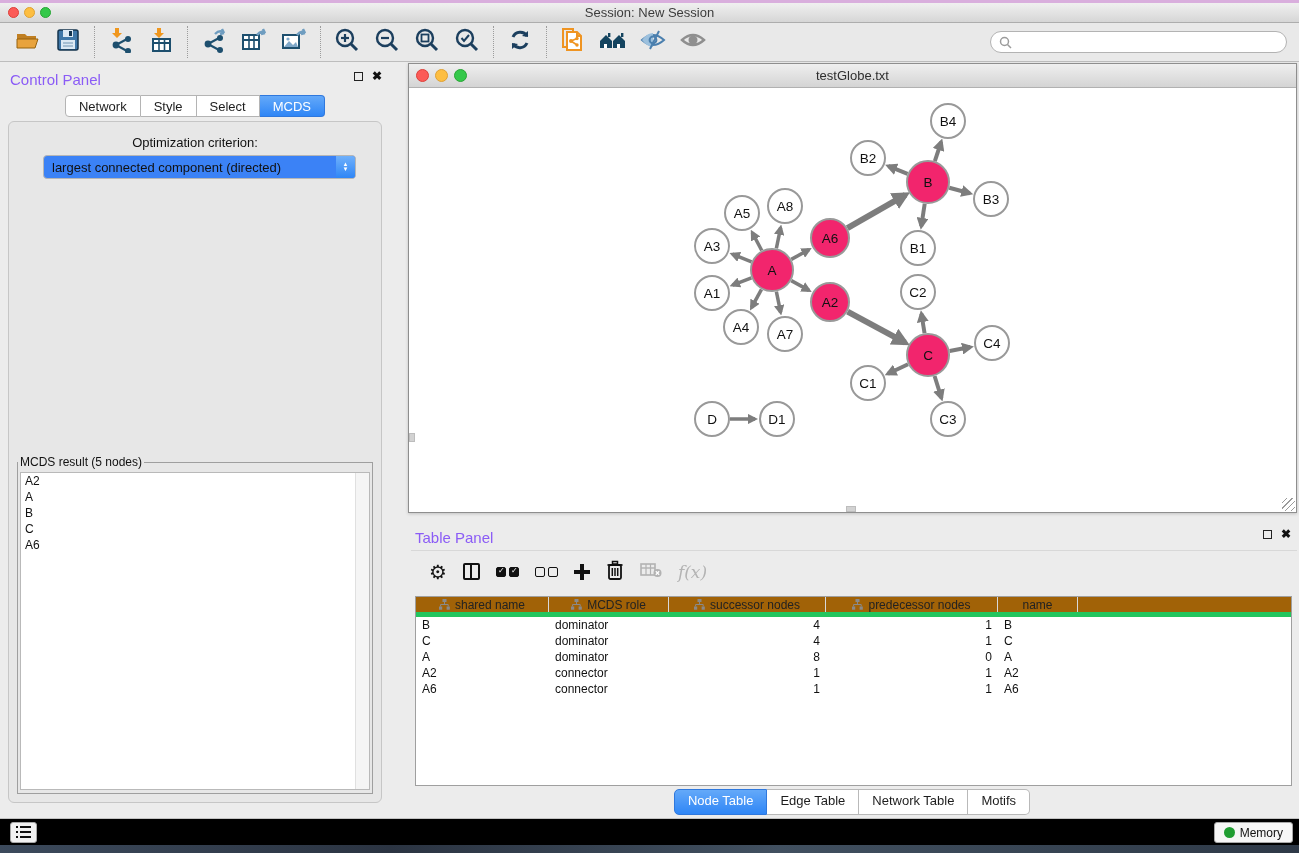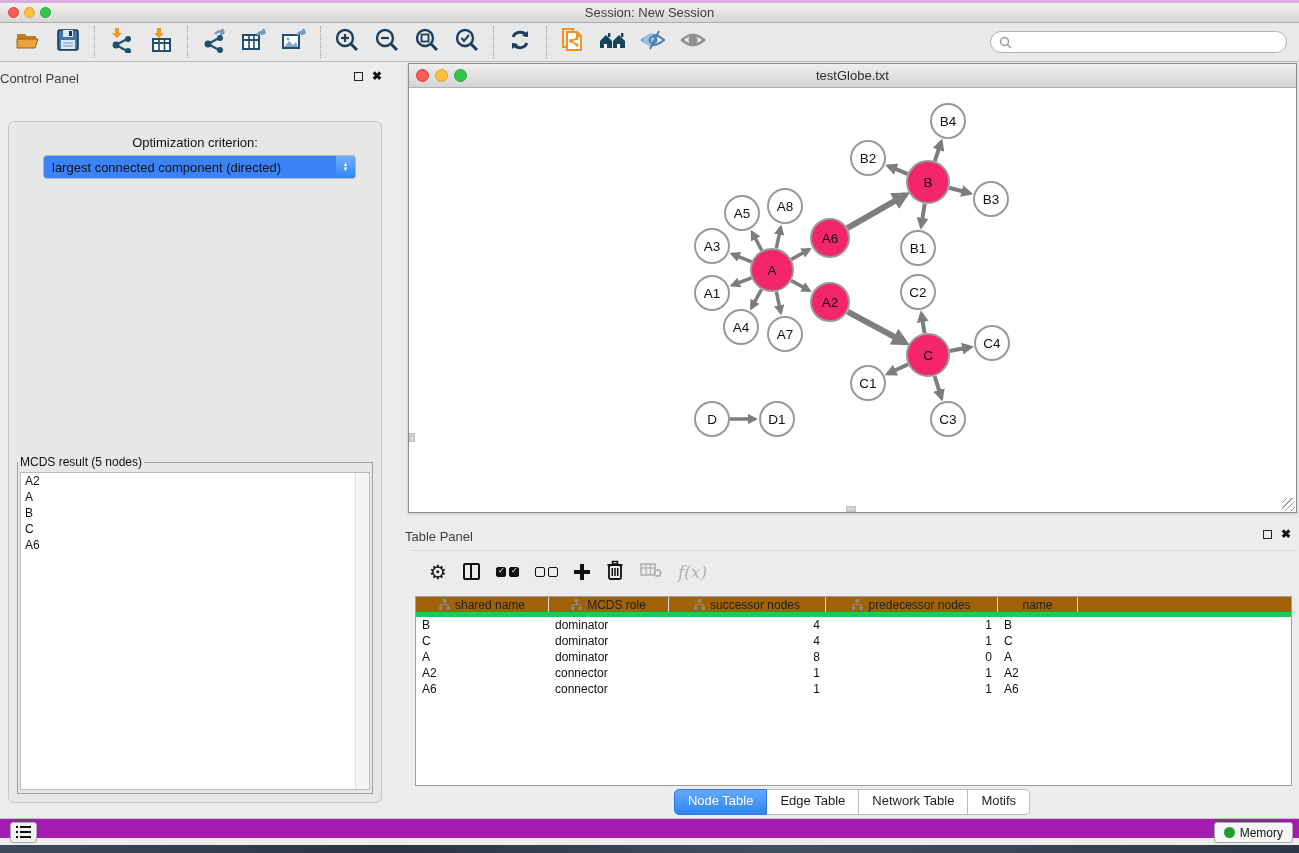--- a/index.html
+++ b/index.html
@@ -23,21 +23,21 @@
   .tb-btn { width:40px; height:34px; display:flex; align-items:center; justify-content:center; cursor:default; }
   .tb-sep { width:1px; height:32px; margin:0 6px; border-left:1px dotted #9c9c9c; }
   .tb-spacer { flex:1; }
   .searchbox { width:297px; height:22px; background:#fff; border:1px solid #b3b3b3; border-radius:11px;
     display:flex; align-items:center; padding:0 8px; margin-right:4px; }
   .searchbox svg { flex:0 0 auto; }
   .searchbox input { border:none; outline:none; flex:1; font-size:12px; background:transparent; margin-left:4px; }
 
   
   .control-panel { position:absolute; left:0; top:62px; width:390px; height:756px; background:#ececec; }
-  .panel-title { position:absolute; left:0; top:9px; font-size:13px; color:#404040; }
+  .panel-title { position:absolute; left:10px; top:9px; font-size:15px; color:#8b5cf6; }
   .panel-ctrls { position:absolute; right:8px; top:9px; display:flex; gap:9px; align-items:center; }
   .float-glyph { width:9px; height:9px; border:1.5px solid #222; display:inline-block; }
   .close-glyph { font-size:12px; font-weight:bold; color:#111; line-height:10px; }
   .cp-tabs { position:absolute; left:0; top:33px; width:100%; display:flex; justify-content:center; }
   .cp-tab { background:#fff; border:1px solid #b4b4b4; border-left:none; font-size:13px; color:#1d1d1d;
     padding:3px 13px; height:22px; }
   .cp-tab:first-child { border-left:1px solid #b4b4b4; border-radius:4px 0 0 4px; }
   .cp-tab:last-child { border-radius:0 4px 4px 0; }
   .cp-tab.active { background:linear-gradient(#64a9f9,#2f86f6); border-color:#2f78dd; color:#fff; }
   .cp-card { position:absolute; left:8px; right:8px; top:59px; bottom:15px; background:#e7e7e7;
@@ -97,21 +97,21 @@
   .tp-tr { display:flex; height:16px; align-items:center; }
   .tp-td { font-size:12px; color:#111; padding:0 6px; white-space:nowrap; overflow:hidden; }
   .tp-tabs { position:absolute; left:0; right:0; top:269px; display:flex; justify-content:center; }
   .tp-tab { background:#fff; border:1px solid #b9b9b9; border-left:none; font-size:13px; color:#1d1d1d;
     padding:3px 13px; height:26px; }
   .tp-tab:first-child { border-left:1px solid #b9b9b9; border-radius:5px 0 0 5px; }
   .tp-tab:last-child { border-radius:0 5px 5px 0; }
   .tp-tab.active { background:linear-gradient(#64a9f9,#2f86f6); border-color:#2f78dd; color:#fff; }
 
   
-  .statusbar { position:absolute; left:0; top:818px; width:100%; height:20px; background:#a21caf; border-top:1px solid #c2c2c2; }
+  .statusbar { position:absolute; left:0; top:818px; width:100%; height:34px; background:#000000; border-top:1px solid #c2c2c2; }
   .list-btn { position:absolute; left:10px; top:3px; width:27px; height:21px; background:#f2f2f2;
     border:1px solid #a8a8a8; border-radius:3px; display:flex; align-items:center; justify-content:center; }
   .memory-btn { position:absolute; right:6px; top:3px; height:21px; background:#f6f6f6; border:1px solid #a8a8a8;
     border-radius:3px; display:flex; align-items:center; gap:5px; padding:0 9px; font-size:12px; color:#111; }
   .mem-dot { width:11px; height:11px; border-radius:50%; background:#1f9d31; }
   .desktop-strip { position:absolute; left:0; top:845px; width:100%; height:8px;
     background:linear-gradient(90deg,#3c4a5c,#2b3442 30%,#415060 60%,#2e3947); }
 </style>
 </head>
 <body>
@@ -283,20 +283,26 @@
       <input type="text" value="" style="">
     </div>
   </div>
 
   <div class="control-panel">
     <div class="panel-title">Control Panel</div>
     <div class="panel-ctrls">
       <span class="float-glyph"></span>
       <span class="close-glyph">✖</span>
     </div>
+    <div class="cp-tabs" id="cp-tabs">
+        <div class="cp-tab">Network</div>
+        <div class="cp-tab">Style</div>
+        <div class="cp-tab">Select</div>
+        <div class="cp-tab active">MCDS</div>
+      </div>
     <div class="cp-card">
       <div class="opt-label">Optimization criterion:</div>
       <div class="criterion">
         <span class="val">largest connected component (directed)</span>
         <span class="stepper">
             <span>▲</span>
             <span>▼</span>
           </span>
       </div>
       <fieldset class="result-box">

